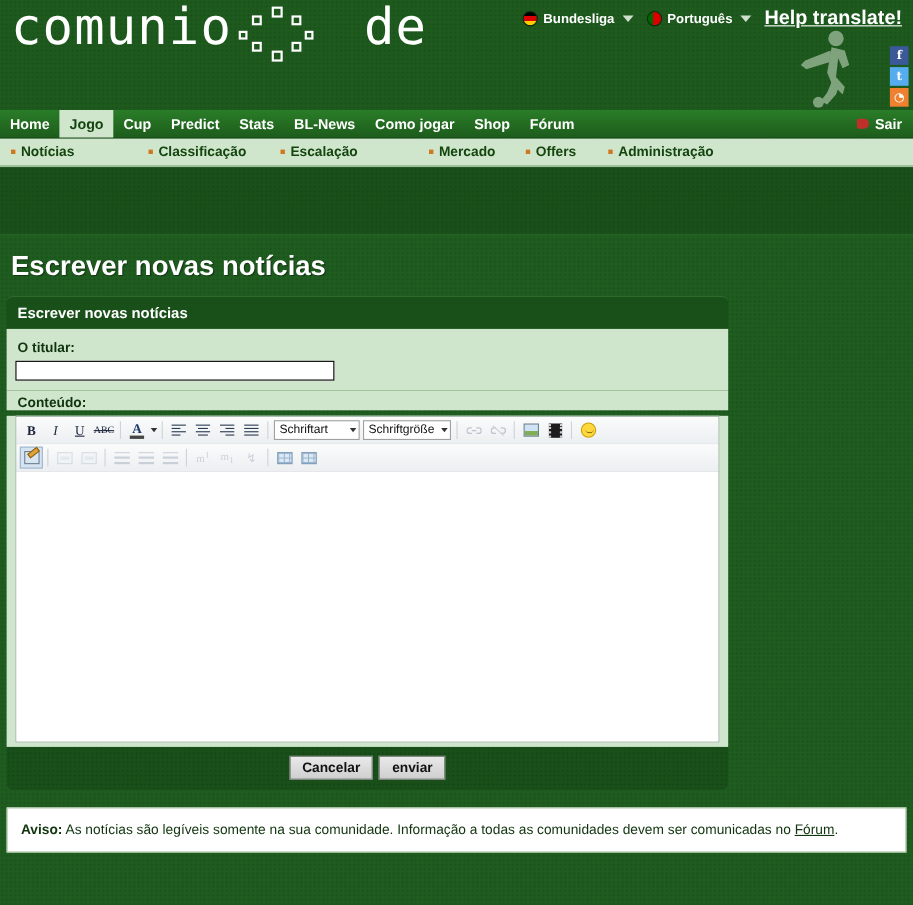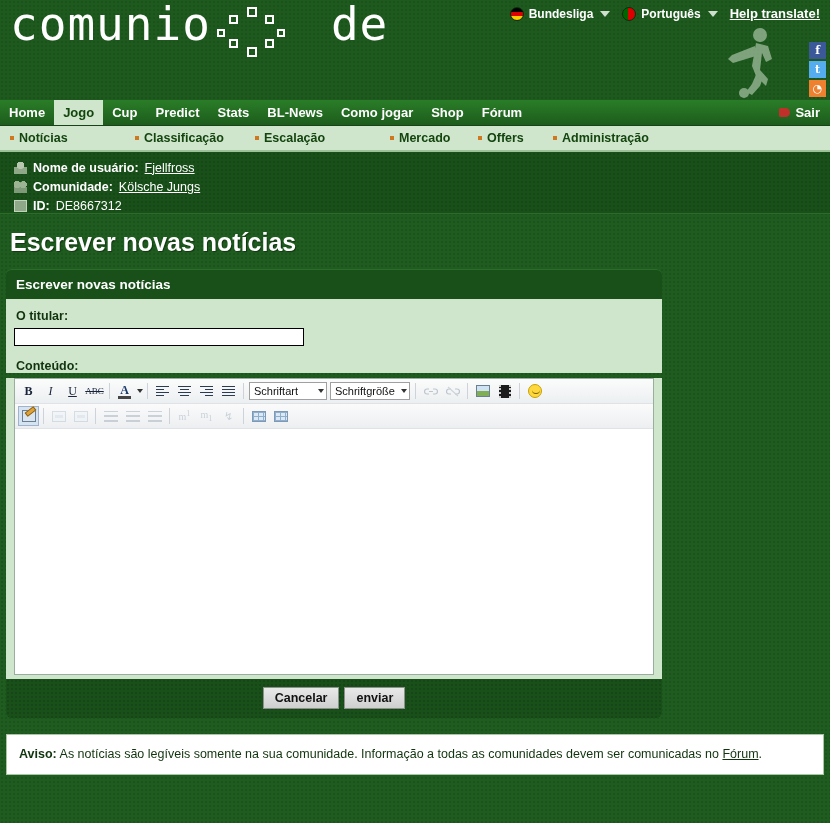--- a/index.html
+++ b/index.html
@@ -91,21 +91,21 @@
     width: 0; height: 0;
     border-left: 5px solid transparent;
     border-right: 5px solid transparent;
     border-top: 6px solid #cfe0cf;
     margin-left: 2px;
   }
   .help-translate {
     color: #ffffff;
     text-decoration: underline;
     font-weight: bold;
-    font-size: 13px;
+    font-size: 18px;
     cursor: pointer;
   }
 
   .player-silhouette {
     position: absolute;
     right: 46px; top: 26px;
     width: 62px; height: 72px;
     opacity: 0.55;
   }
   .social {
@@ -537,37 +537,20 @@
 <div class="subnav" style="position:relative;">
   <a style="position:absolute;left:10px;">Notícias</a>
   <a style="position:absolute;left:135px;">Classificação</a>
   <a style="position:absolute;left:255px;">Escalação</a>
   <a style="position:absolute;left:390px;">Mercado</a>
   <a style="position:absolute;left:478px;text-align:right;">Offers</a>
   <a style="position:absolute;left:553px;">Administração</a>
 </div>
 
 <div class="userinfo">
-  <div class="ui-col ui-left">
-    <div class="ui-row">
-      <span class="ui-ico ico-user"></span>
-      <span class="ui-label">Nome de usuário:</span>
-      <span class="ui-value link">Fjellfross</span>
-    </div>
-    <div class="ui-row">
-      <span class="ui-ico ico-group"></span>
-      <span class="ui-label">Comunidade:</span>
-      <span class="ui-value link">Kölsche Jungs</span>
-    </div>
-    <div class="ui-row">
-      <span class="ui-ico ico-id"></span>
-      <span class="ui-label">ID:</span>
-      <span class="ui-value">DE8667312</span>
-    </div>
-  </div>
 </div>
 
 <div class="page-title">Escrever novas notícias</div>
 
 <div class="panel">
   <div class="panel-head">Escrever novas notícias</div>
 
   <div class="panel-body">
     <div class="field-label">O titular:</div>
     <input class="title-input" type="text" value="" style="">

